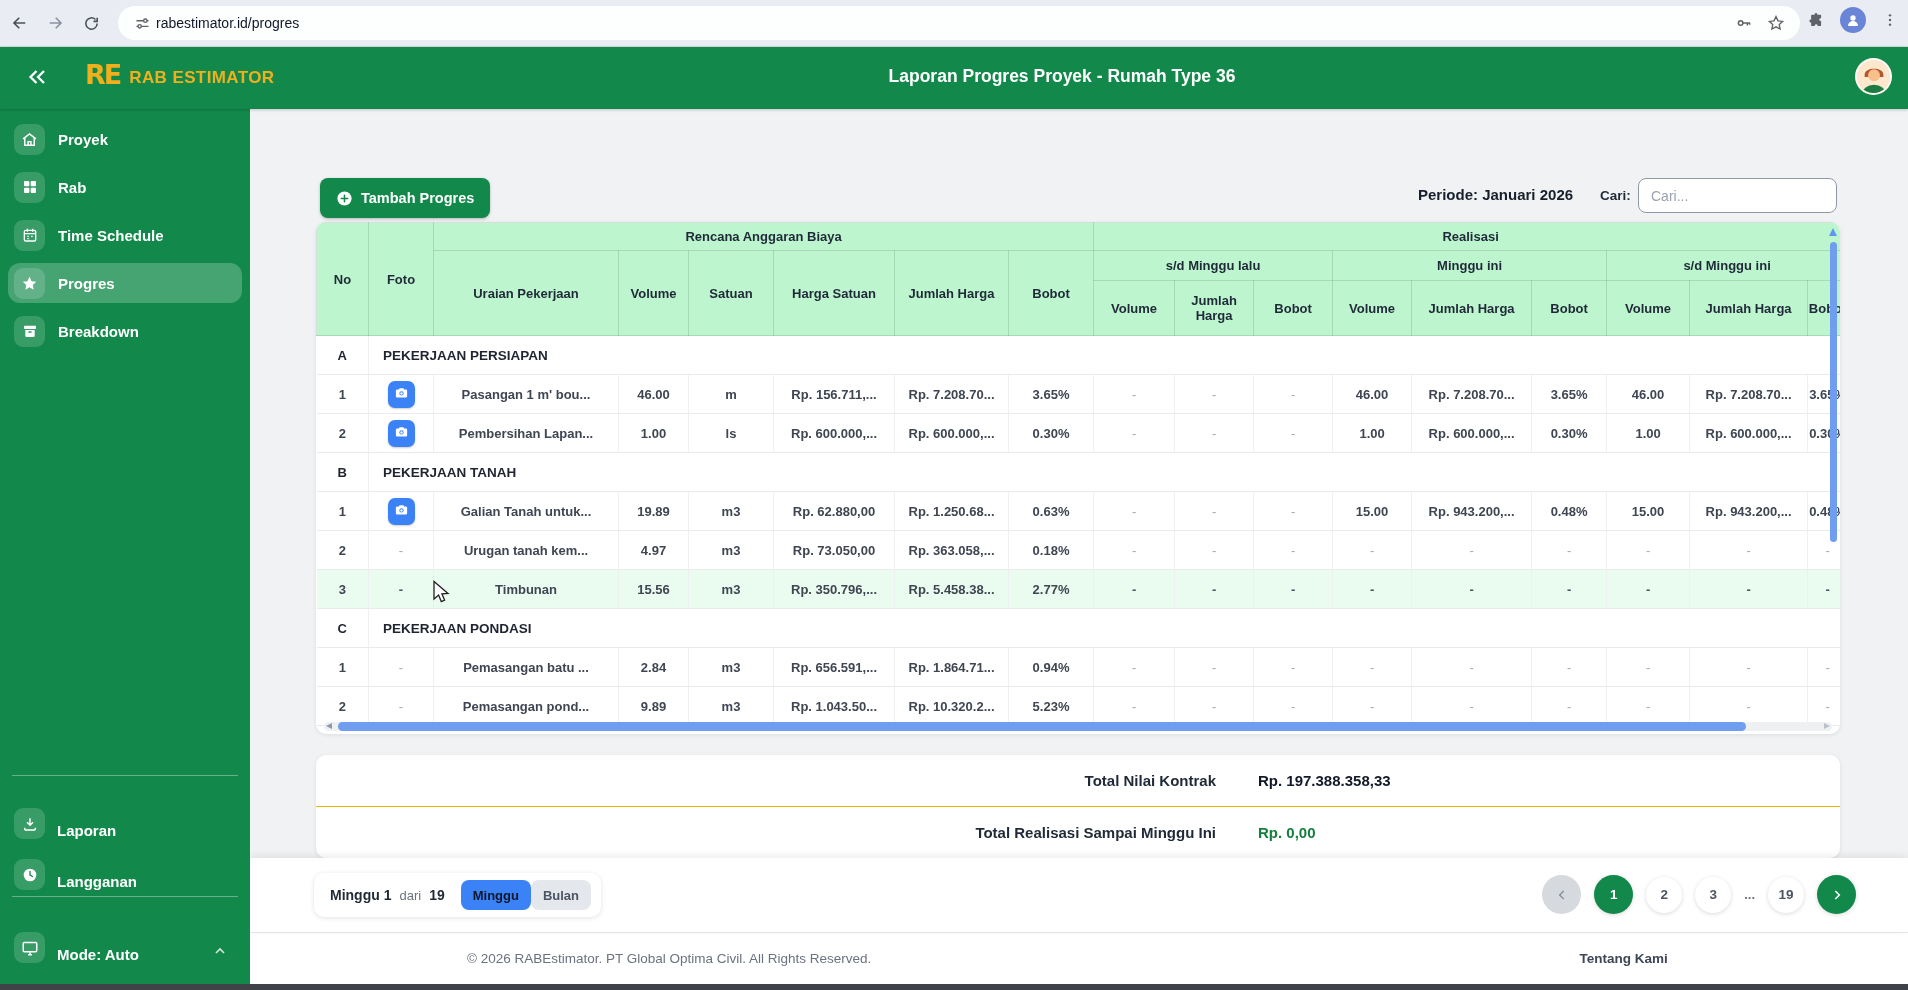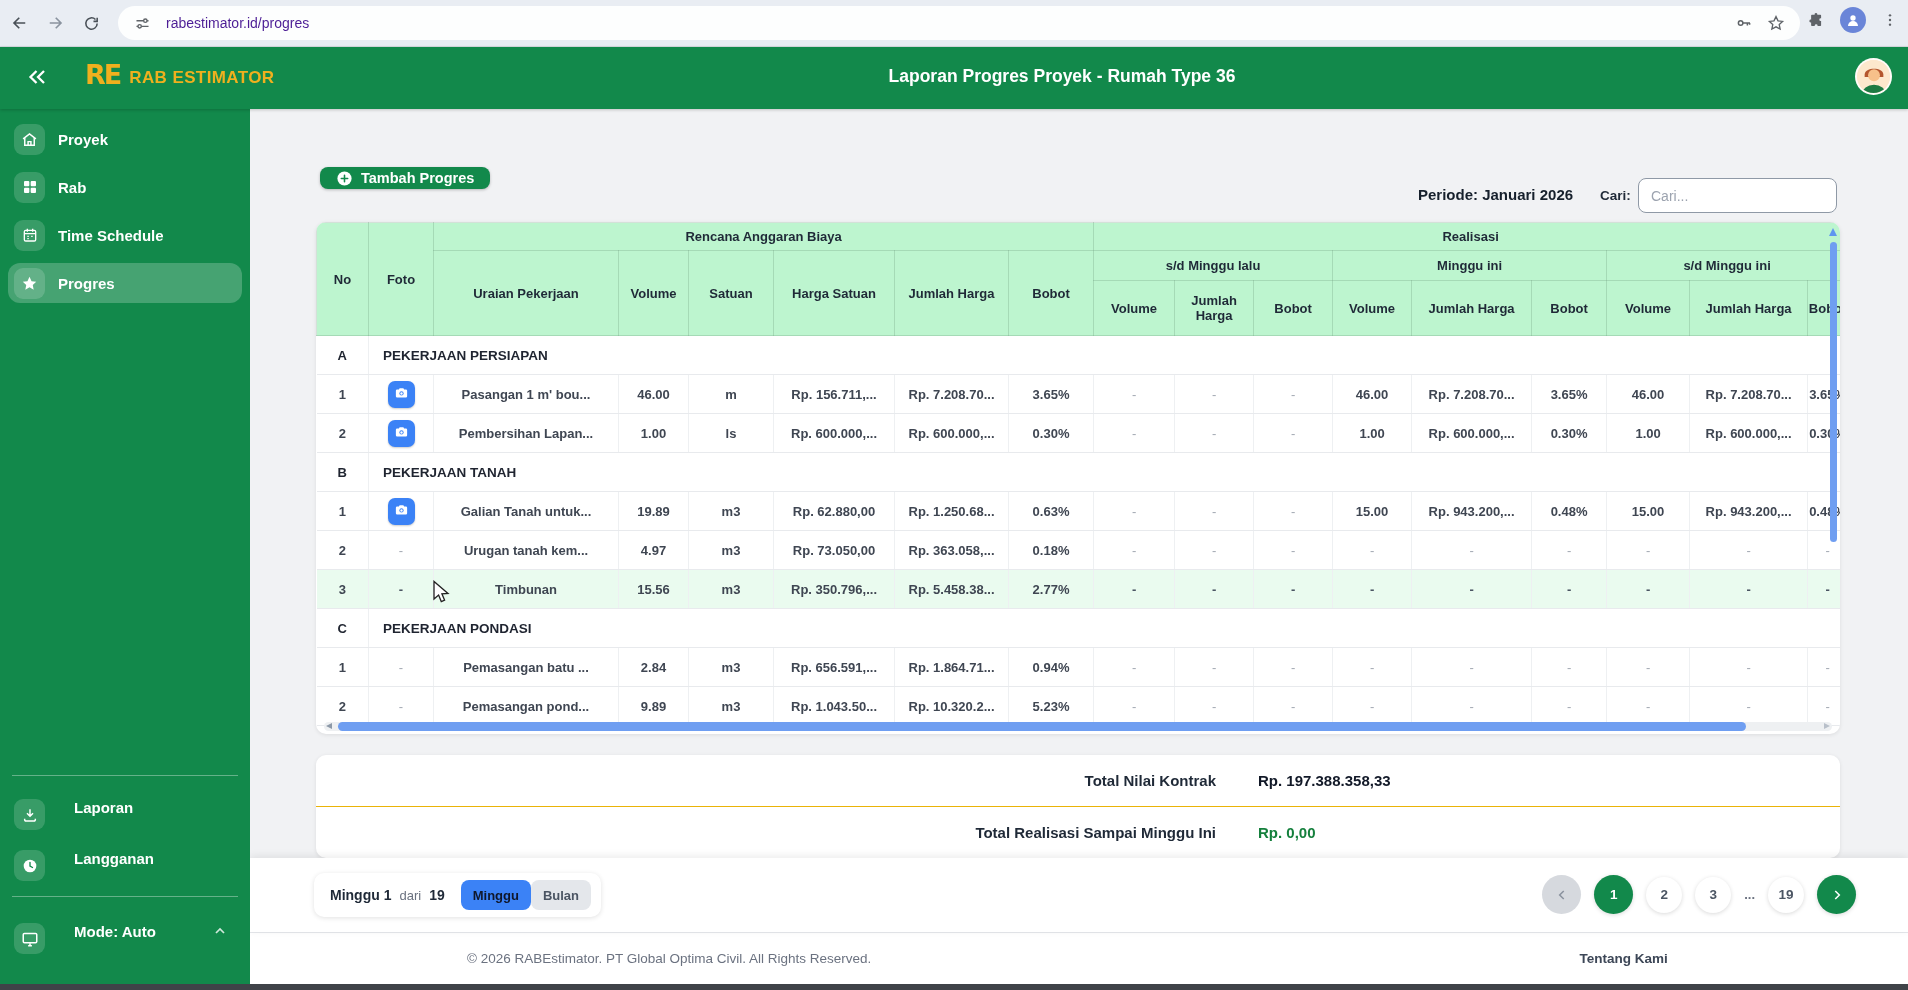--- a/index.html
+++ b/index.html
@@ -8,21 +8,21 @@
   #app { position:relative; width:1908px; height:990px; }
 
   
   .chrome { position:absolute; left:0; top:0; width:1908px; height:47px;
     background:#e9edf3; border-bottom:1px solid #d7dbe1; }
   .chrome .navbtn { position:absolute; top:9px; width:28px; height:28px; border-radius:50%;
     display:flex; align-items:center; justify-content:center; cursor:pointer; }
   .chrome svg { display:block; }
   .omnibox { position:absolute; left:118px; top:6px; width:1682px; height:34px;
     background:#fdfefe; border-radius:17px; display:flex; align-items:center; padding:0 14px; }
-  .omnibox .url { font-size:14px; color:#4c1d95; margin-left:14px; flex:1; }
+  .omnibox .url { font-size:14px; color:#0f172a; margin-left:4px; flex:1; }
   .omni-ic { width:20px; height:20px; display:flex; align-items:center; justify-content:center; cursor:pointer; }
   .chrome-right { position:absolute; right:8px; top:7px; display:flex; align-items:center; gap:14px; }
   .chrome-avatar { width:26px; height:26px; border-radius:50%; background:#6a85d8;
     display:flex; align-items:center; justify-content:center; overflow:hidden; cursor:pointer; }
 
   
   .appbar { position:absolute; left:0; top:47px; width:1908px; height:62px; background:#12894b;
     box-shadow:0 1px 3px rgba(0,0,0,.2); z-index:5; }
   .collapse-btn { position:absolute; left:22px; top:16px; width:30px; height:28px;
     display:flex; align-items:center; justify-content:center; cursor:pointer; }
@@ -38,27 +38,27 @@
   
   .sidebar { position:absolute; left:0; top:106px; width:250px; bottom:0; background:#12894b; z-index:4; }
   .nav-item { display:flex; align-items:center; gap:13px; height:40px; margin:8px 8px 0 8px;
     padding-left:6px; border-radius:12px; cursor:pointer; }
   .nav-item.active { background:rgba(255,255,255,.22); }
   .nav-tile { width:31px; height:31px; border-radius:9px; background:rgba(255,255,255,.16);
     display:flex; align-items:center; justify-content:center; flex:0 0 auto; }
   .nav-label { color:#fff; font-size:15px; font-weight:bold; }
   .side-div { position:absolute; left:12px; right:12px; height:1px; background:rgba(255,255,255,.35); }
   .side-bottom-item { position:absolute; left:8px; right:8px; height:40px; display:flex;
-    align-items:flex-start; gap:29px; padding-left:6px; border-radius:12px; cursor:pointer; }
+    align-items:flex-end; gap:12px; padding-left:6px; border-radius:12px; cursor:pointer; }
   .mode-chevron { margin-left:auto; margin-right:14px; }
 
   
   .main { position:absolute; left:250px; top:106px; width:1658px; height:884px; background:#f1f2f4; }
 
-  .add-btn { position:absolute; left:70px; top:61px; height:22px; padding:0 16px;
+  .add-btn { position:absolute; left:70px; top:72px; height:40px; padding:0 16px;
     background:#12894b; color:#fff; border:none; border-radius:8px; font-size:14.5px; font-weight:bold;
     display:flex; align-items:center; gap:8px; cursor:pointer; box-shadow:0 1px 3px rgba(0,0,0,.25);
     font-family:"Liberation Sans", sans-serif; }
   .periode { position:absolute; left:1168px; top:80px; font-size:15px; font-weight:bold; color:#16202c; }
   .cari-label { position:absolute; left:1350px; top:82px; font-size:13.5px; font-weight:bold; color:#1f2937; }
   .search-input { position:absolute; left:1388px; top:72px; width:199px; height:35px;
     border:1.5px solid #8f99a6; border-radius:8px; background:#fff; padding:0 12px; font-size:14px;
     color:#ef4444; font-family:"Liberation Sans", sans-serif; }
   .search-input::placeholder { color:#9ca3af; }
 
@@ -254,20 +254,30 @@
           </span>
      <span class="nav-label">Time Schedule</span>
    </div>
         <div class="nav-item active">
      <span class="nav-tile">
             <svg width="17" height="17" viewBox="0 0 24 24" fill="#fff">
               <path d="M12 2.5l2.9 6.2 6.6.8-4.9 4.6 1.3 6.6L12 17.4l-5.9 3.3 1.3-6.6L2.5 9.5l6.6-.8z"></path>
             </svg>
           </span>
      <span class="nav-label">Progres</span>
+   </div>
+        <div class="nav-item ">
+     <span class="nav-tile">
+            <svg width="16" height="16" viewBox="0 0 24 24" fill="#fff">
+              <rect x="3" y="4" width="18" height="5" rx="1"></rect>
+              <path d="M5 10.5h14V19a2 2 0 0 1-2 2H7a2 2 0 0 1-2-2z"></path>
+              <rect x="9.3" y="12.5" width="5.4" height="2" rx="1" fill="#2e9a5e"></rect>
+            </svg>
+          </span>
+     <span class="nav-label">Breakdown</span>
    </div>
       </nav>
     <div class="side-div" style="top:669px"></div>
     <div>
         <div class="side-bottom-item" style="top:693px">
      <span class="nav-tile">
             <svg width="16" height="16" viewBox="0 0 24 24" fill="none" stroke="#fff" stroke-width="2.2">
               <path d="M12 3.5v10M7.5 9.5l4.5 4.5 4.5-4.5"></path>
               <path d="M4 17.5v1.7A1.8 1.8 0 0 0 5.8 21h12.4a1.8 1.8 0 0 0 1.8-1.8v-1.7"></path>
             </svg>

